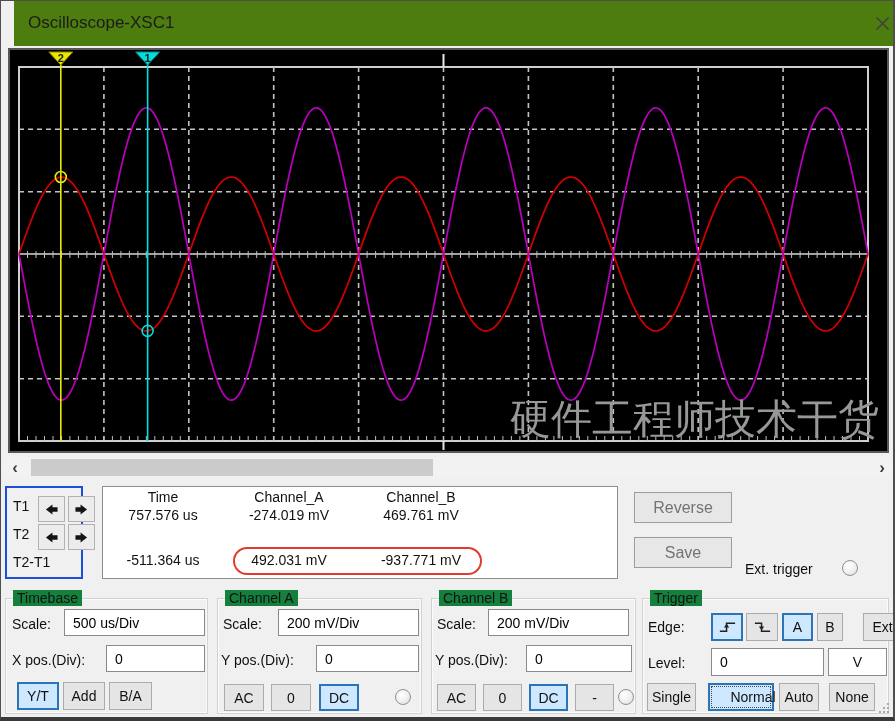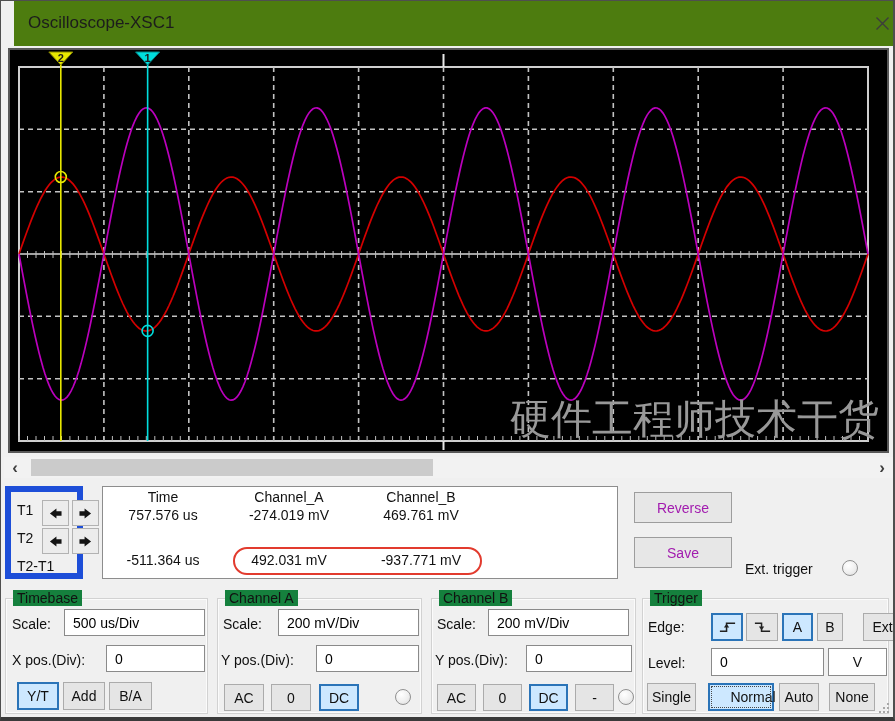--- a/index.html
+++ b/index.html
@@ -8,27 +8,27 @@
     border:1px solid #4f4f4f;border-bottom:4px solid #3a3a3a;border-right:2px solid #4f4f4f;
     font-family:"Liberation Sans","DejaVu Sans",sans-serif;color:#111;overflow:hidden;}
   .titlebar{position:absolute;left:13px;top:0;width:100%;height:45px;background:#4d7c0f;}
   .title{position:absolute;left:14px;top:12px;font-size:17px;color:#1c1c1c;}
   .closebtn{position:absolute;right:8px;top:6px;width:32px;height:32px;display:flex;align-items:center;justify-content:center;background:transparent;border:none;cursor:pointer;}
   .bezel{position:absolute;left:7px;top:47px;width:881px;height:405px;background:#000;border:2px solid #585858;}
   .scrollbar{position:absolute;left:3px;top:456px;width:889px;height:21px;background:#f2f2f2;}
   .sb-arrow{position:absolute;top:0px;width:18px;height:21px;border:none;background:transparent;
     font-size:17px;font-weight:bold;color:#3f3f3f;line-height:19px;text-align:center;padding:0;}
   .sb-thumb{position:absolute;left:27px;top:2px;width:402px;height:17px;background:#cbcbcb;}
-  .cursorbox{position:absolute;left:4px;top:485px;width:78px;height:93px;border:6px solid #1d4ed8;}
+  .cursorbox{position:absolute;left:4px;top:485px;width:78px;height:93px;border:2px solid #1d4ed8;}
   .rowlabel{position:absolute;font-size:14px;}
   .nudge{position:absolute;width:27px;height:26px;background:#ececec;border:1px solid #b2b2b2;display:flex;align-items:center;justify-content:center;padding:0;}
   .readout{position:absolute;left:101px;top:485px;width:516px;height:93px;background:#fff;border:1px solid #8d8d8d;}
   .rrow{position:absolute;left:0;width:100%;display:grid;grid-template-columns:120px 132px 132px;text-align:center;font-size:14px;line-height:17px;}
   .highlight{position:absolute;left:130px;top:60px;width:249px;height:28px;border:2px solid #e23b2e;border-radius:14px;}
-  .pbtn{position:absolute;background:#e7e7e7;border:1px solid #9d9d9d;font-size:14px;color:#a21caf;
+  .pbtn{position:absolute;background:#e7e7e7;border:1px solid #9d9d9d;font-size:16px;color:#737373;
     display:flex;align-items:center;justify-content:center;padding:0;font-family:inherit;}
   .btn{position:absolute;background:#e5e5e5;border:1px solid #ababab;font-size:14px;color:#111;
     display:flex;align-items:center;justify-content:center;padding:0;font-family:inherit;}
   .btn.blue{background:#cde8ff;border:1px solid #2b74b8;box-shadow:inset 0 0 0 1px #2b74b8;}
   .btn.focusdot{outline:1px dotted #4a4a4a;outline-offset:-4px;}
   .field{position:absolute;border:1px solid #8a8a8a;background:#fff;font-size:14px;color:#000;
     padding:0 4px 0 8px;font-family:inherit;}
   .lbl{position:absolute;font-size:14px;color:#0f0f0f;white-space:nowrap;}
   .radio{position:absolute;width:16px;height:16px;border-radius:50%;border:1px solid #909090;
     background:radial-gradient(circle at 38% 32%,#ffffff 0%,#efefef 55%,#dadada 100%);}

